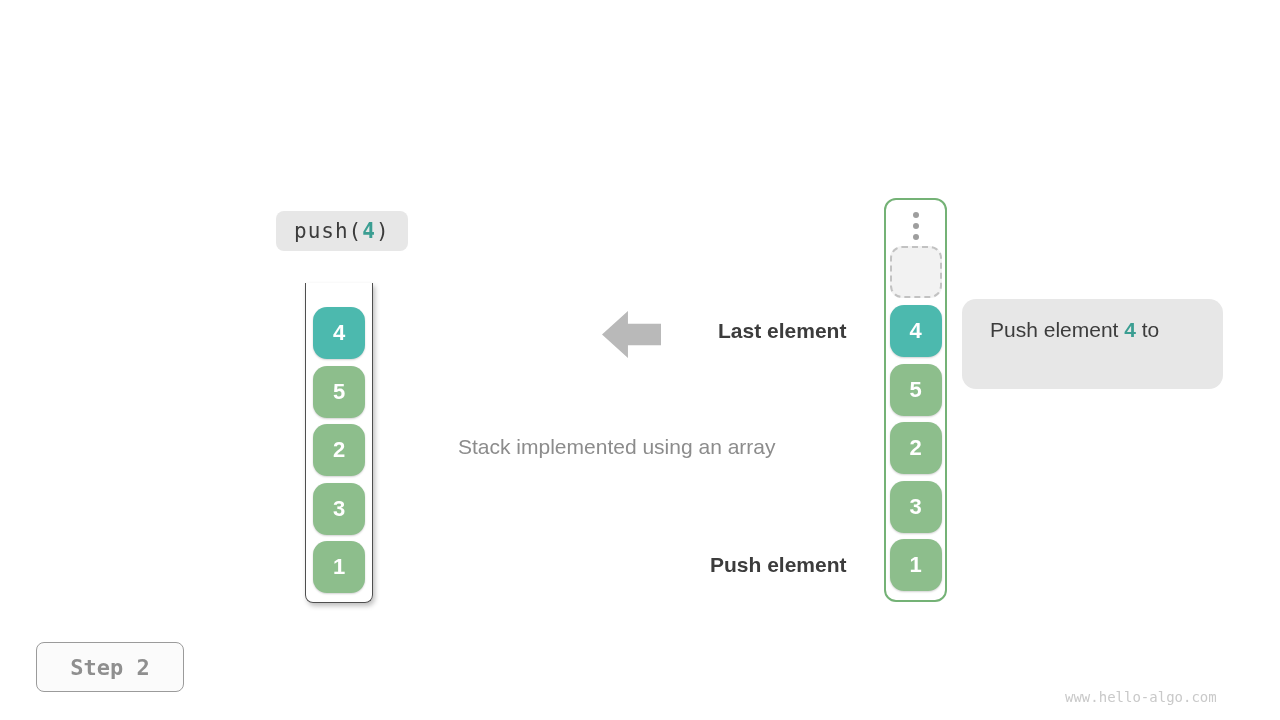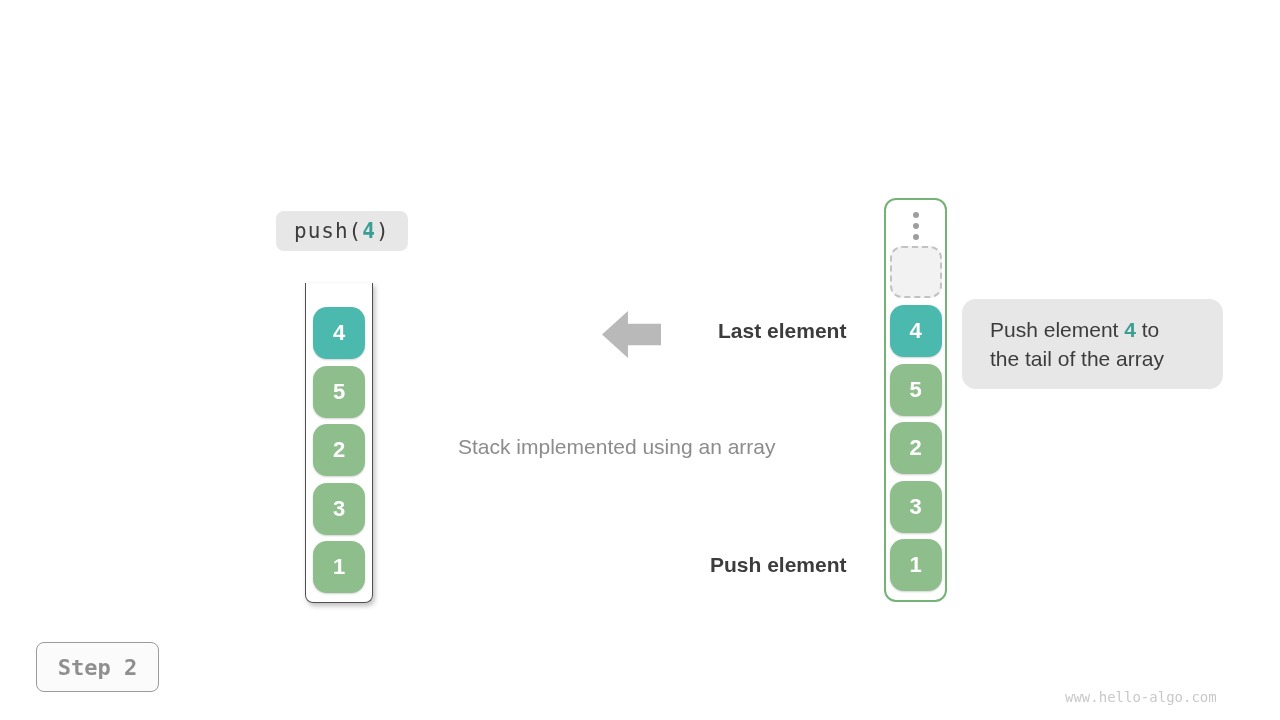--- a/index.html
+++ b/index.html
@@ -106,21 +106,21 @@
     background:var(--box-gray);
     border-radius:14px;
     padding:16px 0 0 28px;
     font-size:21px;line-height:29px;color:var(--dark-text);margin-top:32px;
   }
   .tooltip .hl{color:#3b9e92;font-weight:bold;}
 
   
   .step-box{
     left:36px; top:642px;
-    width:123px;height:50px;
+    width:148px;height:50px;
     border:1.5px solid #9b9b9b;
     border-radius:8px;
     background:#fbfbfb;
     display:flex;align-items:center;justify-content:center;
     font-family:"DejaVu Sans Mono", monospace;
     font-size:22px;font-weight:700;color:#8f8f8f;
   }
 
   .watermark{
     left:1065px; top:689px;
@@ -160,20 +160,19 @@
   <div class="empty-slot"></div>
   <div class="cell teal">4</div>
   <div class="cell green">5</div>
   <div class="cell green">2</div>
   <div class="cell green">3</div>
   <div class="cell green">1</div>
 </div>
 
 <div class="abs tooltip">
   <span>Push element </span><span class="hl">4</span><span> to</span><br>
-  <span>the tail of the array</span>
 </div>
 
 <div class="abs step-box">
   <span>Step 2</span>
 </div>
 
 <div class="abs watermark">www.hello-algo.com</div>
 
 </body></html>

